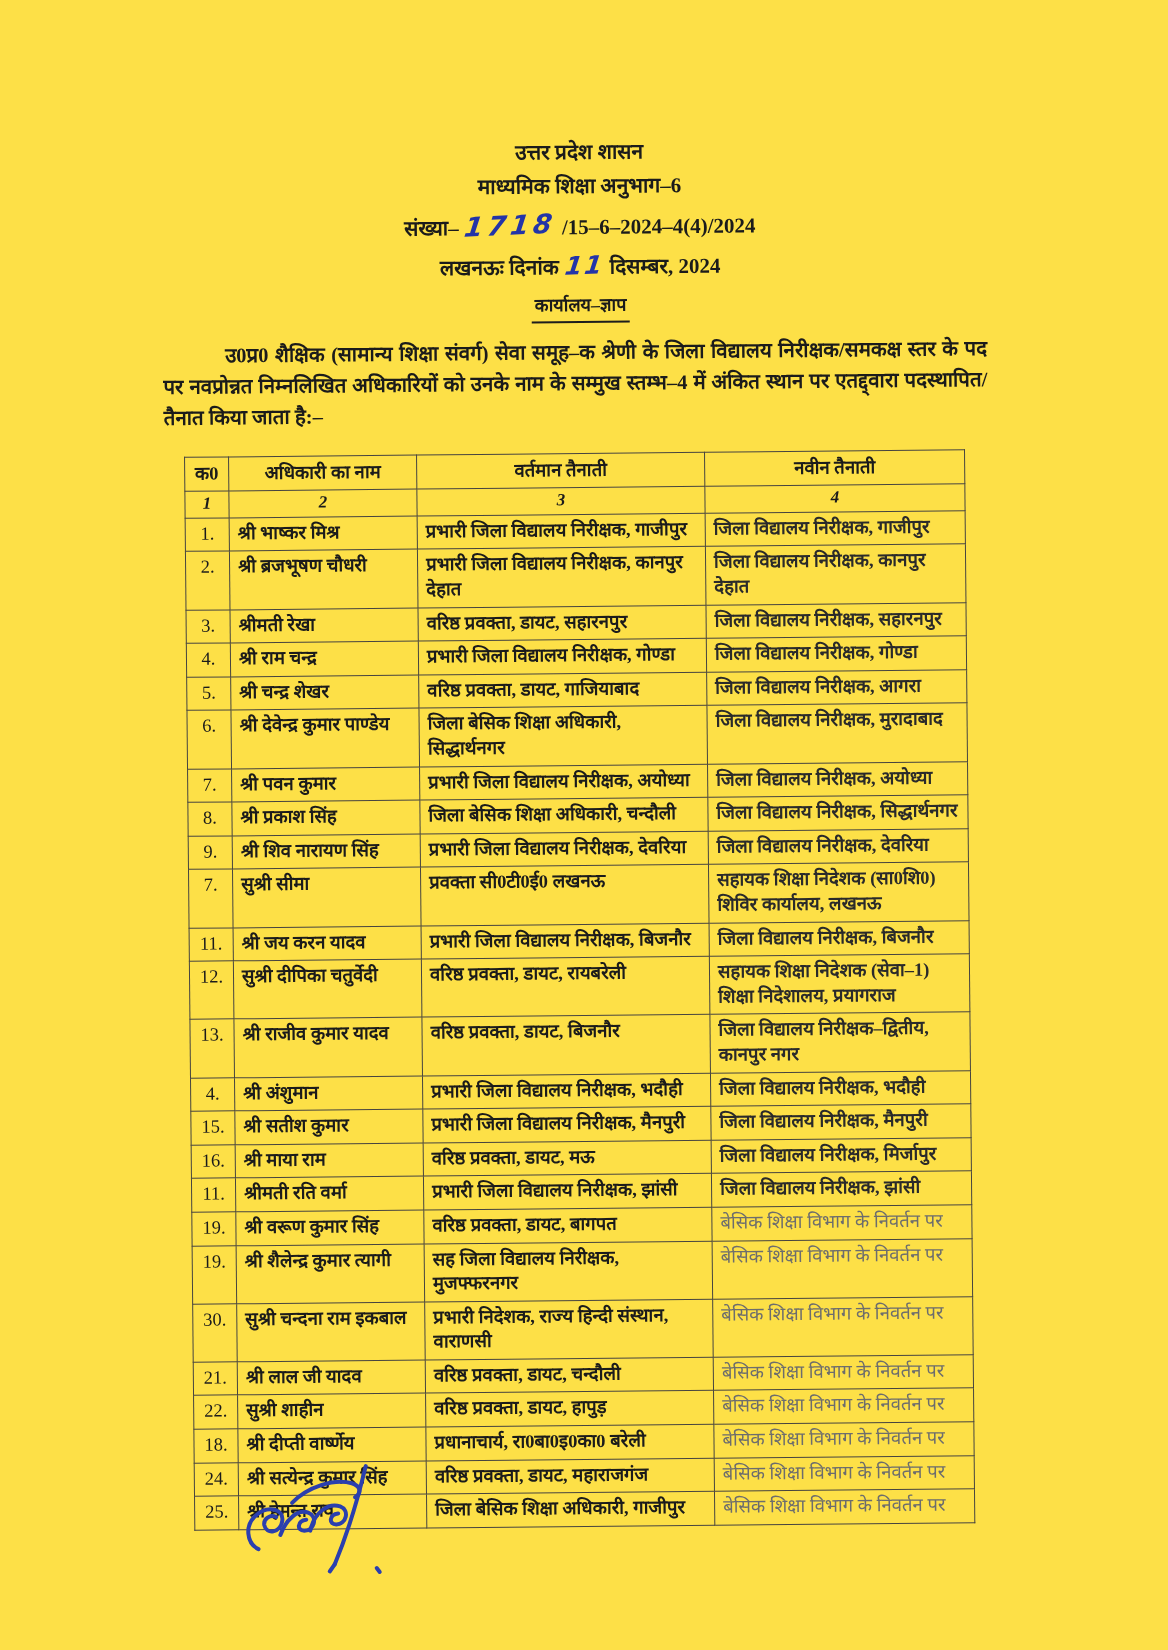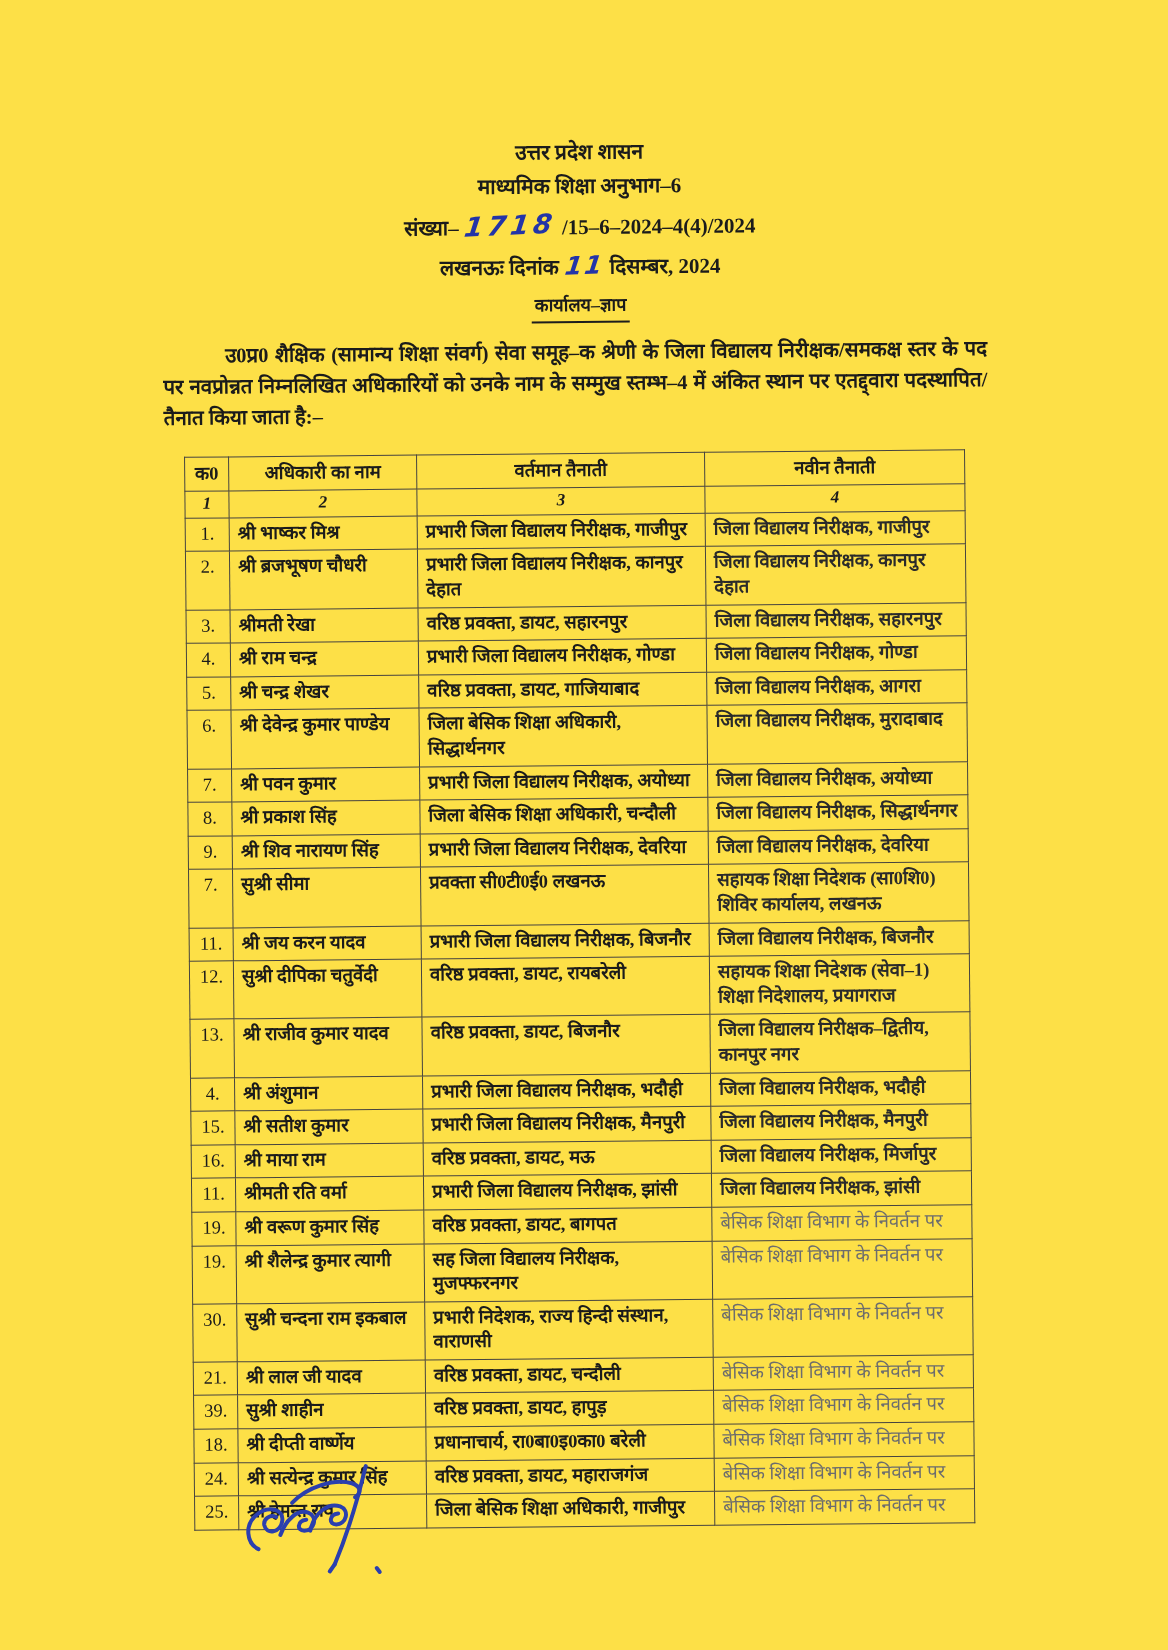--- a/index.html
+++ b/index.html
@@ -204,21 +204,21 @@
             <td class="c-cur">प्रभारी निदेशक, राज्य हिन्दी संस्थान, वाराणसी</td>
             <td class="c-new faded">बेसिक शिक्षा विभाग के निवर्तन पर</td>
           </tr>
           <tr>
             <td class="c-no">21.</td>
             <td class="c-name">श्री लाल जी यादव</td>
             <td class="c-cur">वरिष्ठ प्रवक्ता, डायट, चन्दौली</td>
             <td class="c-new faded">बेसिक शिक्षा विभाग के निवर्तन पर</td>
           </tr>
           <tr>
-            <td class="c-no">39.</td>
+            <td class="c-no">22.</td>
             <td class="c-name">सुश्री शाहीन</td>
             <td class="c-cur">वरिष्ठ प्रवक्ता, डायट, हापुड़</td>
             <td class="c-new faded">बेसिक शिक्षा विभाग के निवर्तन पर</td>
           </tr>
           <tr>
             <td class="c-no">18.</td>
             <td class="c-name">श्री दीप्ती वार्ष्णेय</td>
             <td class="c-cur">प्रधानाचार्य, रा0बा0इ0का0 बरेली</td>
             <td class="c-new faded">बेसिक शिक्षा विभाग के निवर्तन पर</td>
           </tr>

